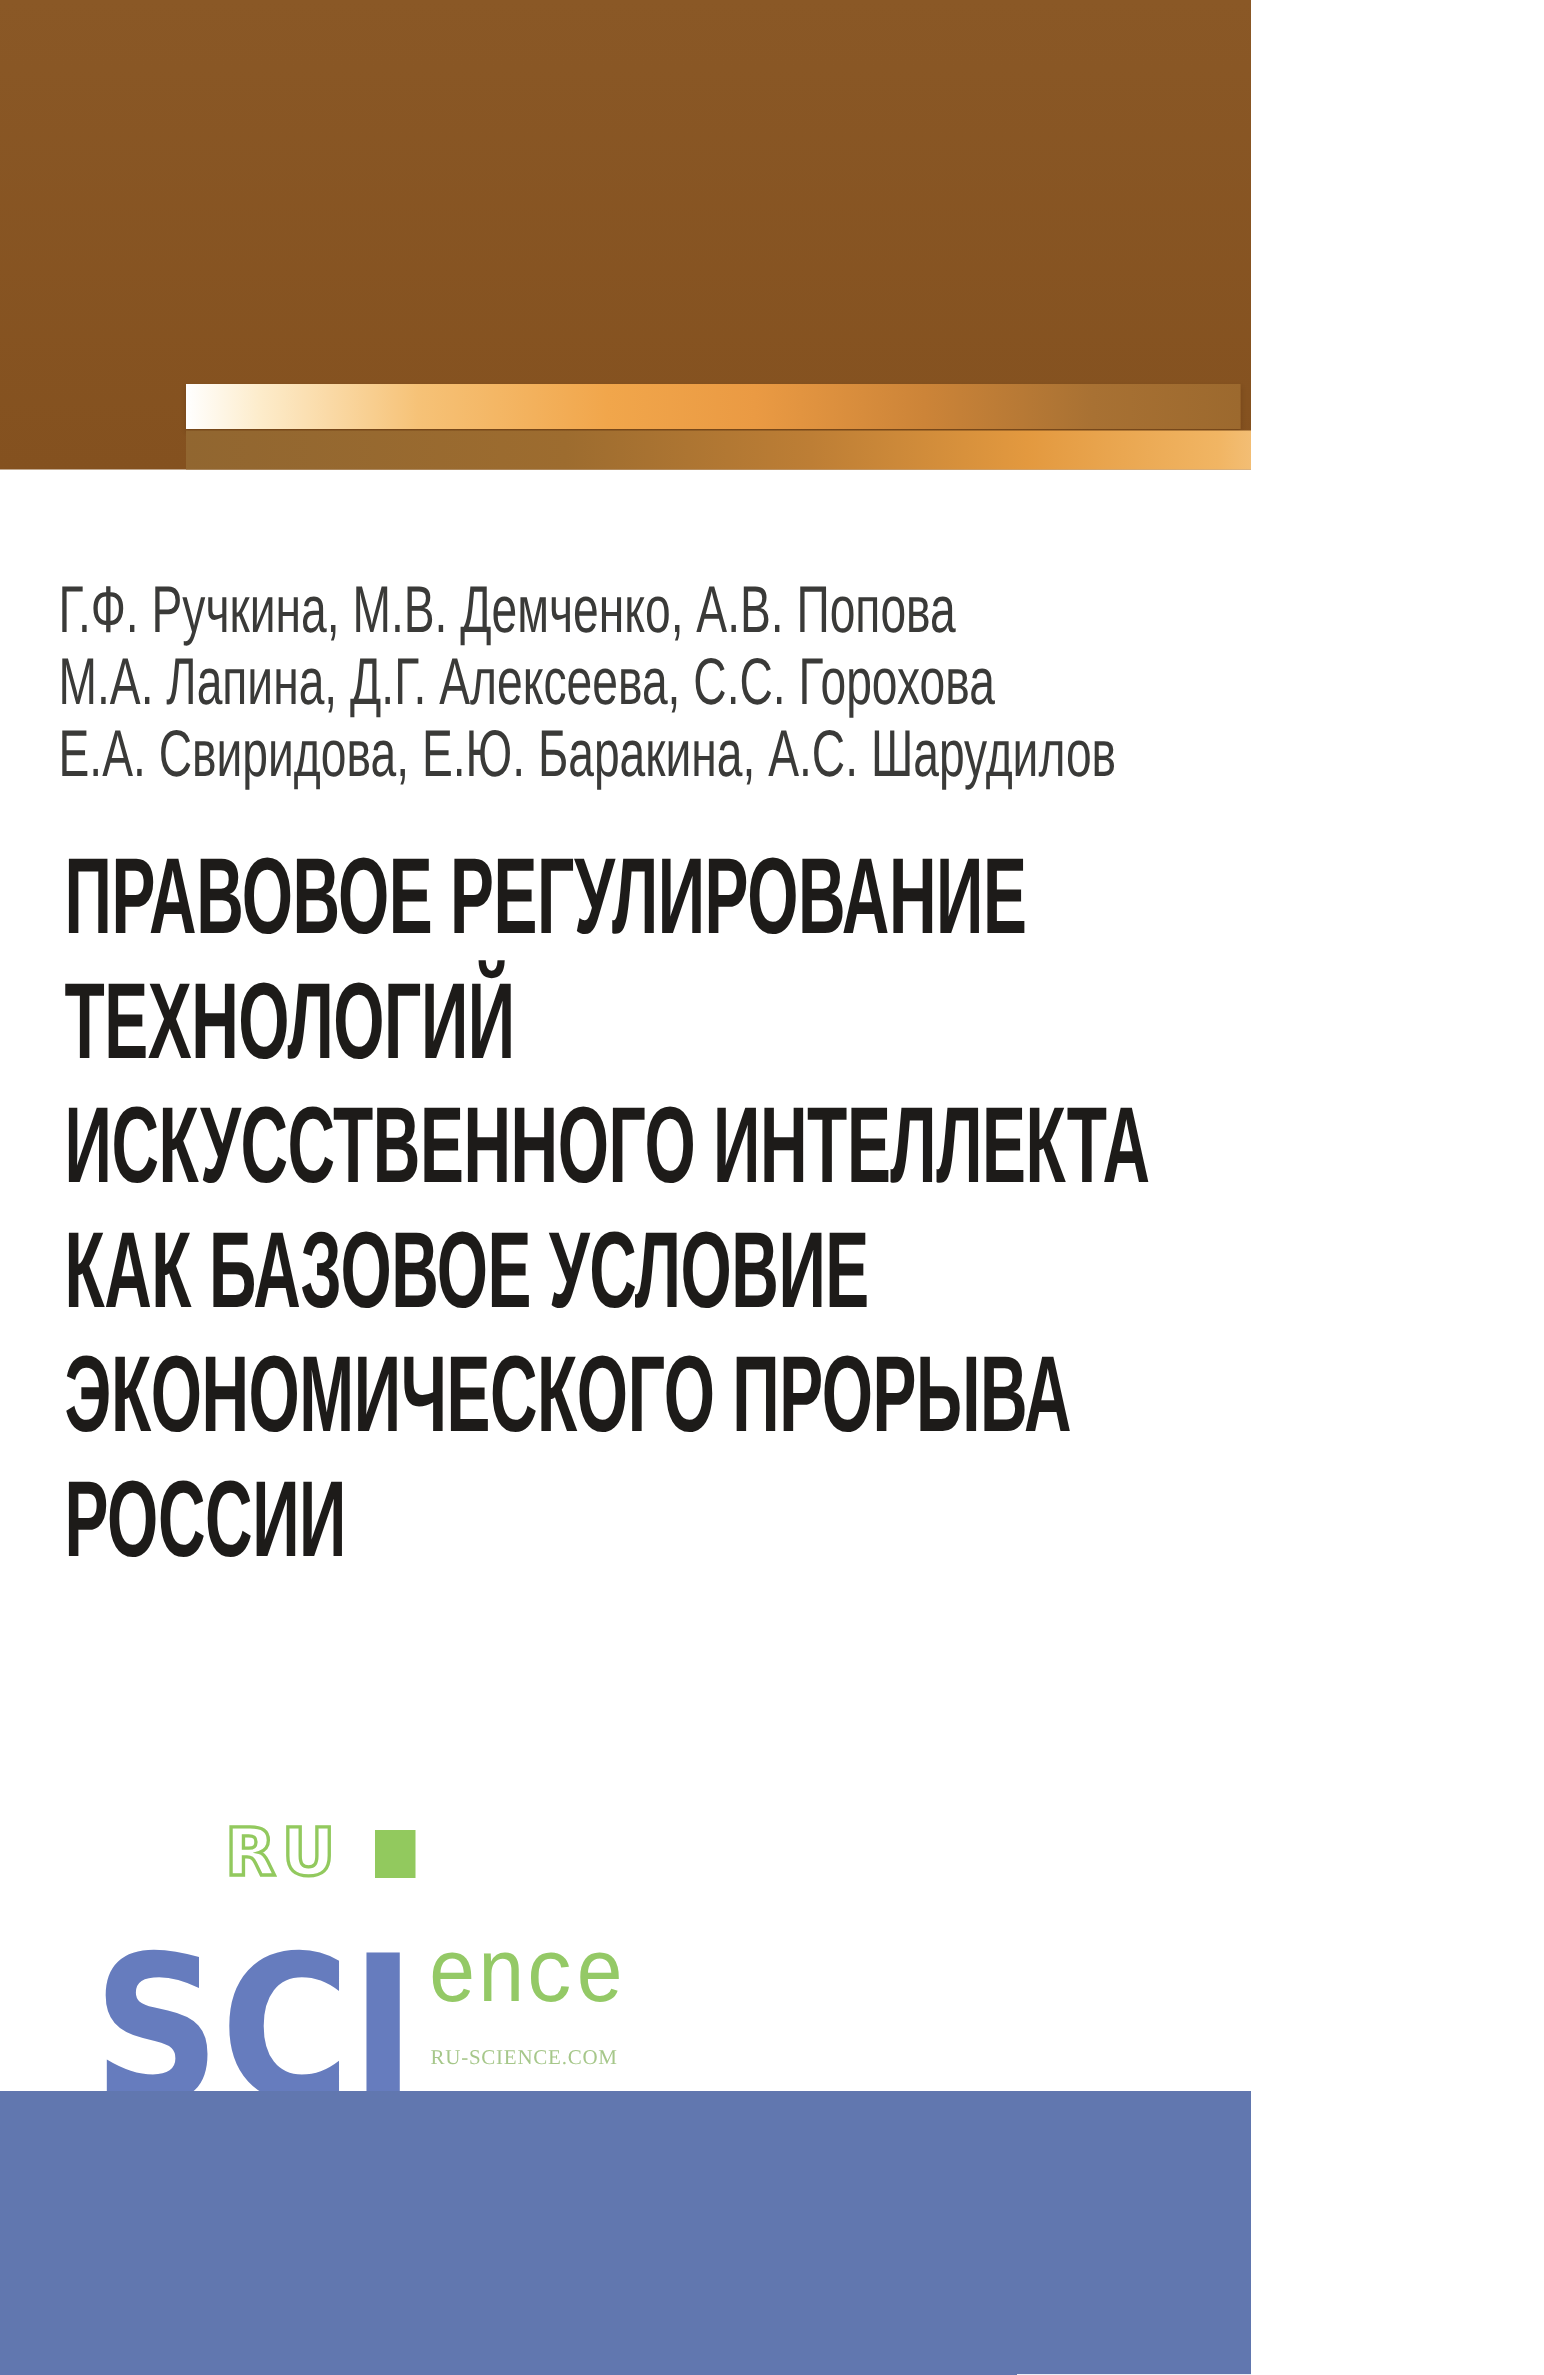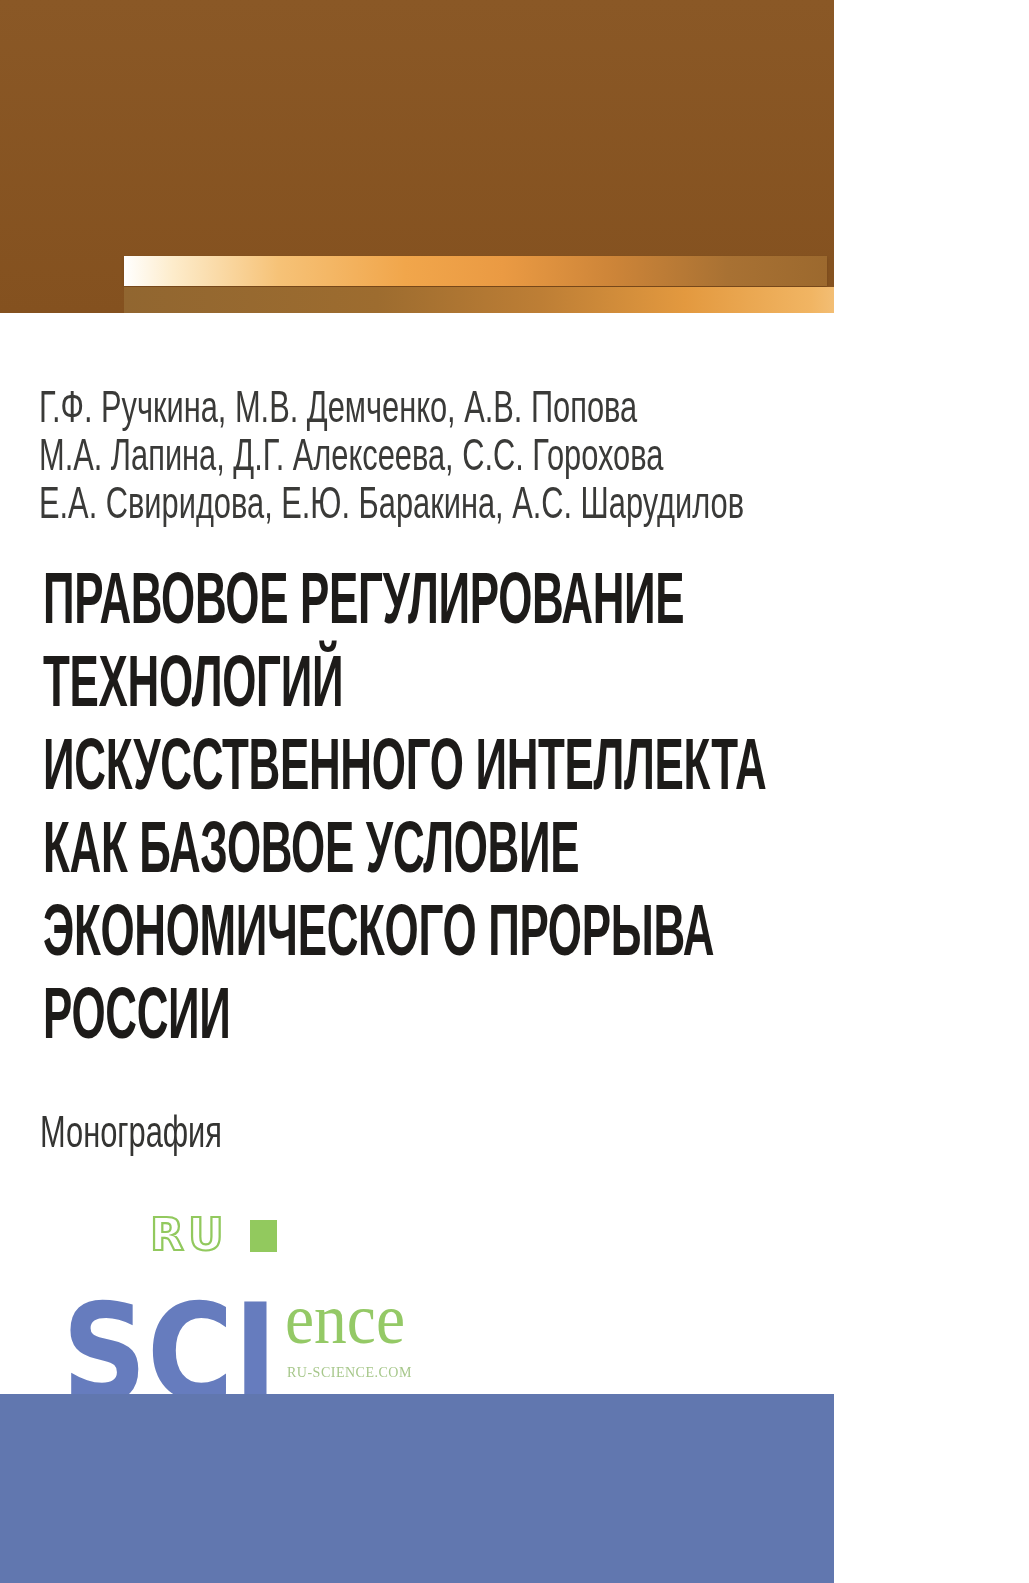--- a/index.html
+++ b/index.html
@@ -57,22 +57,22 @@
   .logo-sci {
     position:absolute; left:62px; top:1286px;
     font-family:"DejaVu Sans",sans-serif; font-weight:bold;
     font-size:134px; line-height:134px; color:#667cbe;
   }
   .logo-sci .squeeze {
     display:inline-block; transform:scaleX(0.88); transform-origin:0 0; white-space:nowrap;
   }
   .logo-ence {
     position:absolute; left:285px; top:1275px;
-    font-family:Liberation Serif, serif;
-    font-size:72px; line-height:88px; color:#94c966;
+    font-family:Liberation Mono, monospace;
+    font-size:60px; line-height:88px; color:#94c966;
   }
   .logo-ence .squeeze {
     display:inline-block; transform:scaleX(0.91); transform-origin:0 0; white-space:nowrap;
   }
   .logo-site {
     position:absolute; left:287px; top:1362px;
     font-family:Liberation Serif, serif;
     font-size:14px; line-height:21px; letter-spacing:0.5px; color:#a6c78a;
     white-space:nowrap;
   }
@@ -101,23 +101,20 @@
 
   <div class="book-title">
     <div><span class="squeeze">ПРАВОВОЕ РЕГУЛИРОВАНИЕ</span></div>
     <div><span class="squeeze">ТЕХНОЛОГИЙ</span></div>
     <div><span class="squeeze">ИСКУССТВЕННОГО ИНТЕЛЛЕКТА</span></div>
     <div><span class="squeeze">КАК БАЗОВОЕ УСЛОВИЕ</span></div>
     <div><span class="squeeze">ЭКОНОМИЧЕСКОГО ПРОРЫВА</span></div>
     <div><span class="squeeze">РОССИИ</span></div>
   </div>
 
-  <div class="subtitle">
-    <span class="squeeze">Монография</span>
-  </div>
 
   <div>
     <svg class="logo-ru-svg" width="150" height="50">
       <text x="2" y="40" font-family="DejaVu Sans, Liberation Sans, sans-serif" font-size="44" font-weight="bold" letter-spacing="4" fill="#ffffff" stroke="#92c95e" stroke-width="2.2">RU</text>
     </svg>
     <div class="logo-square"></div>
     <div class="logo-sci">
       <span class="squeeze">SCI</span>
     </div>
     <div class="logo-ence">

